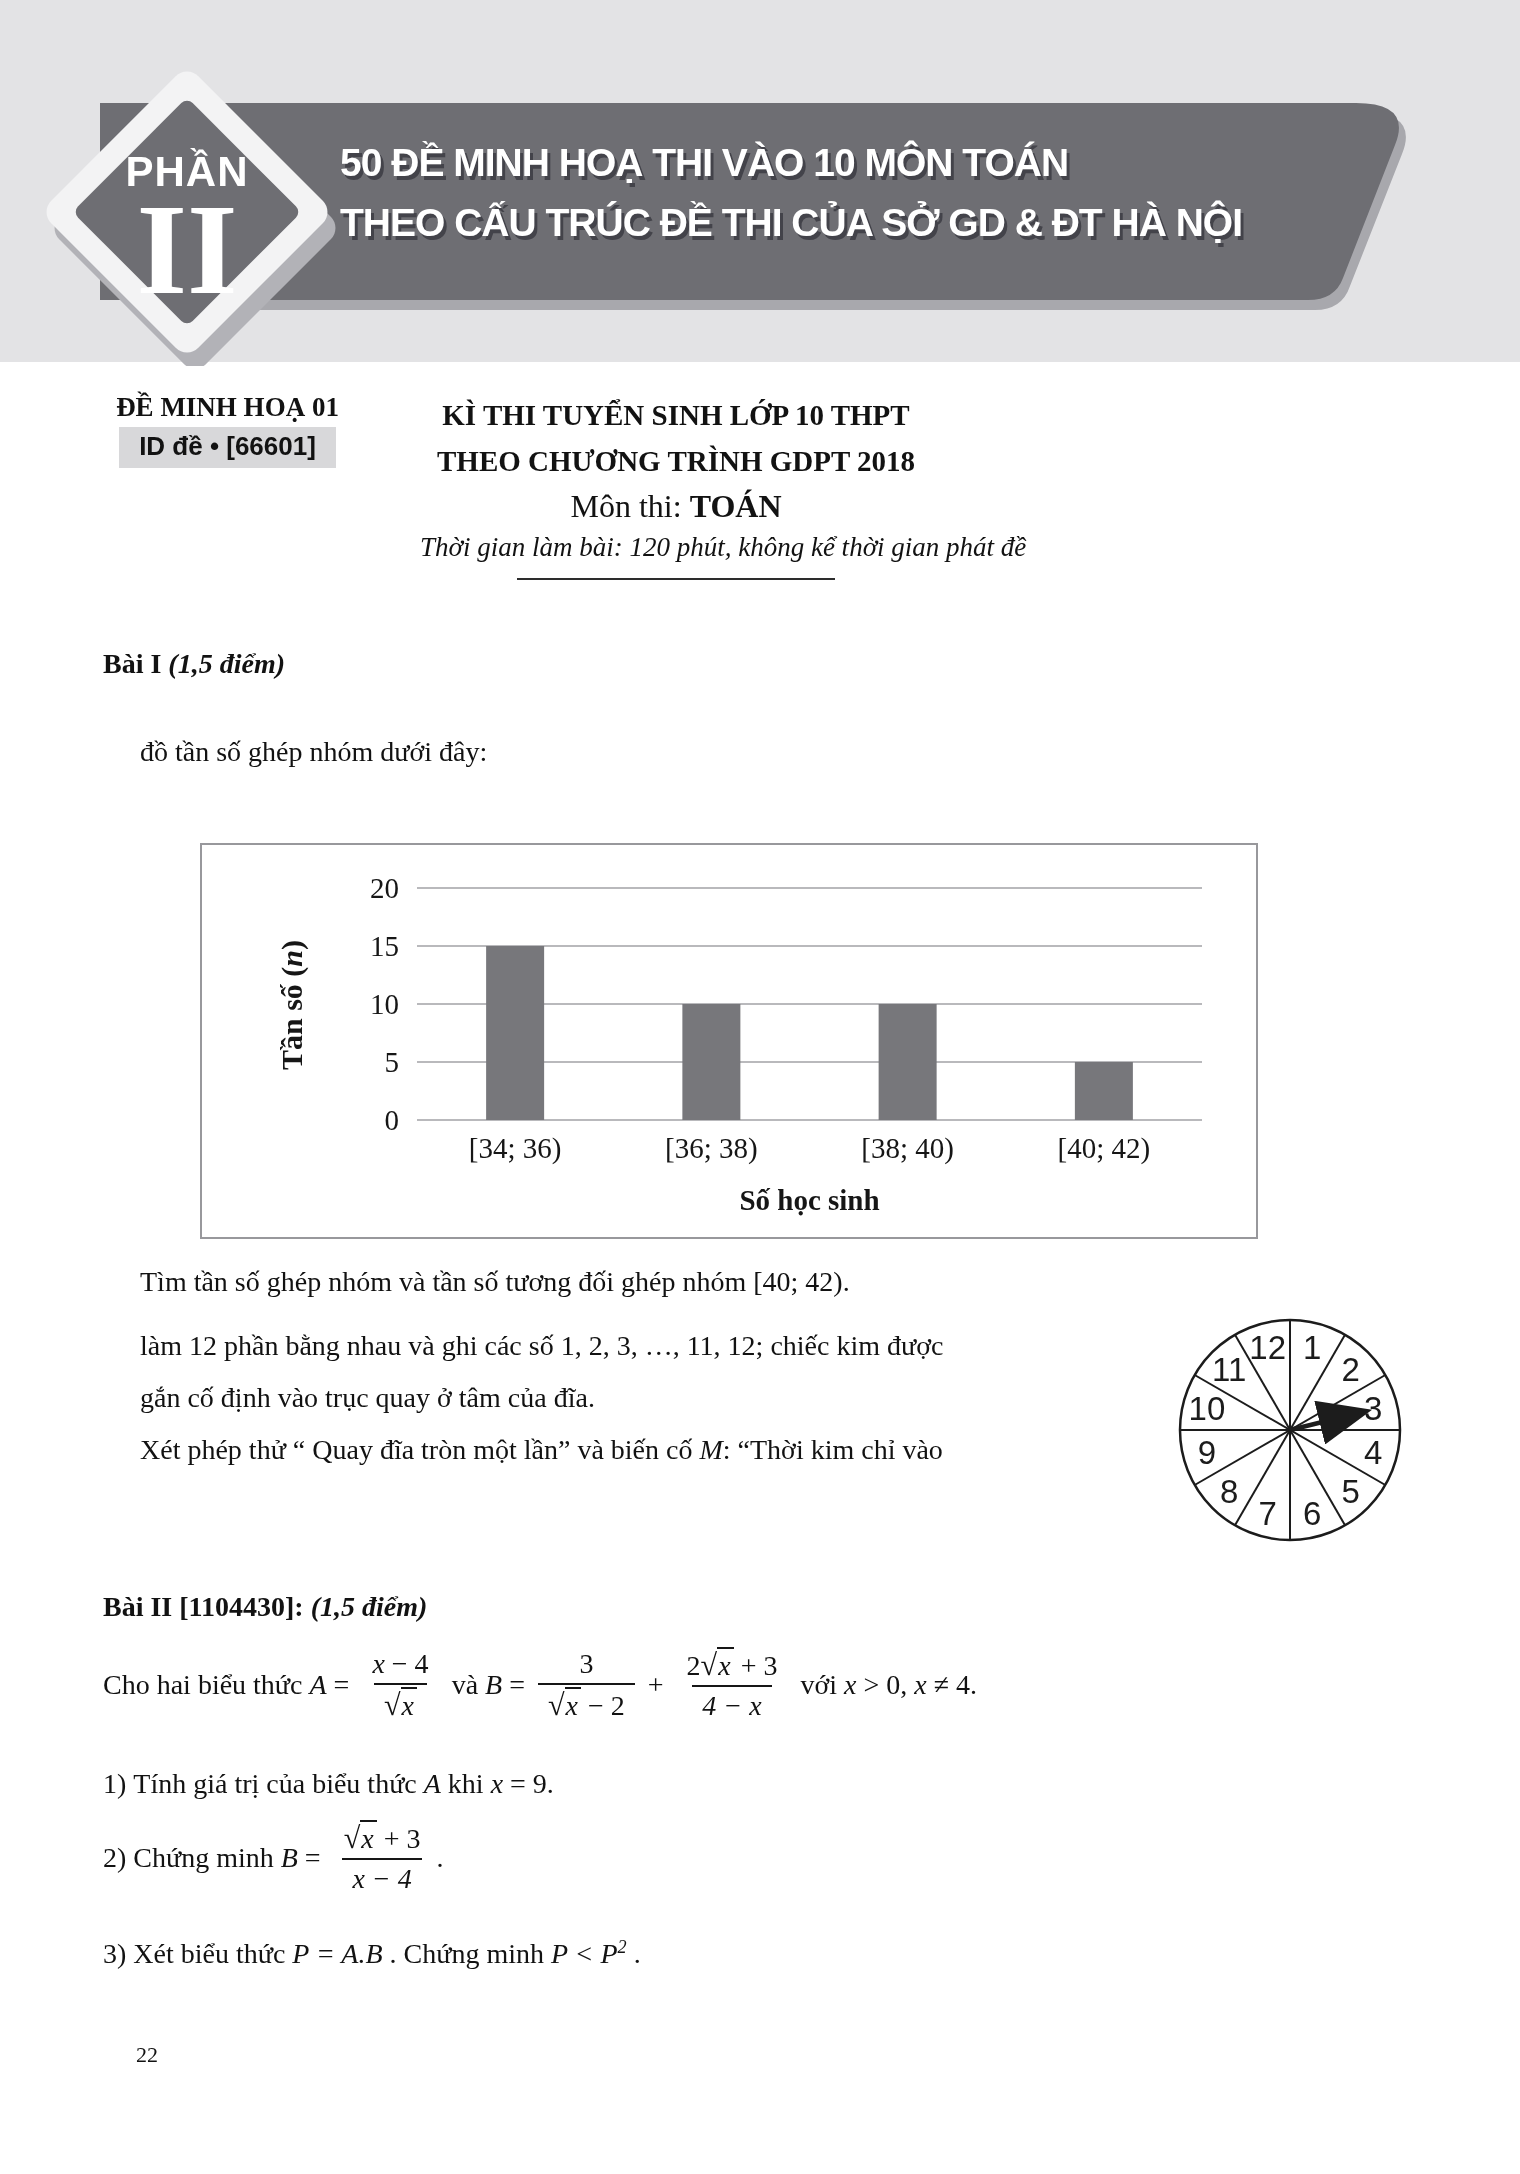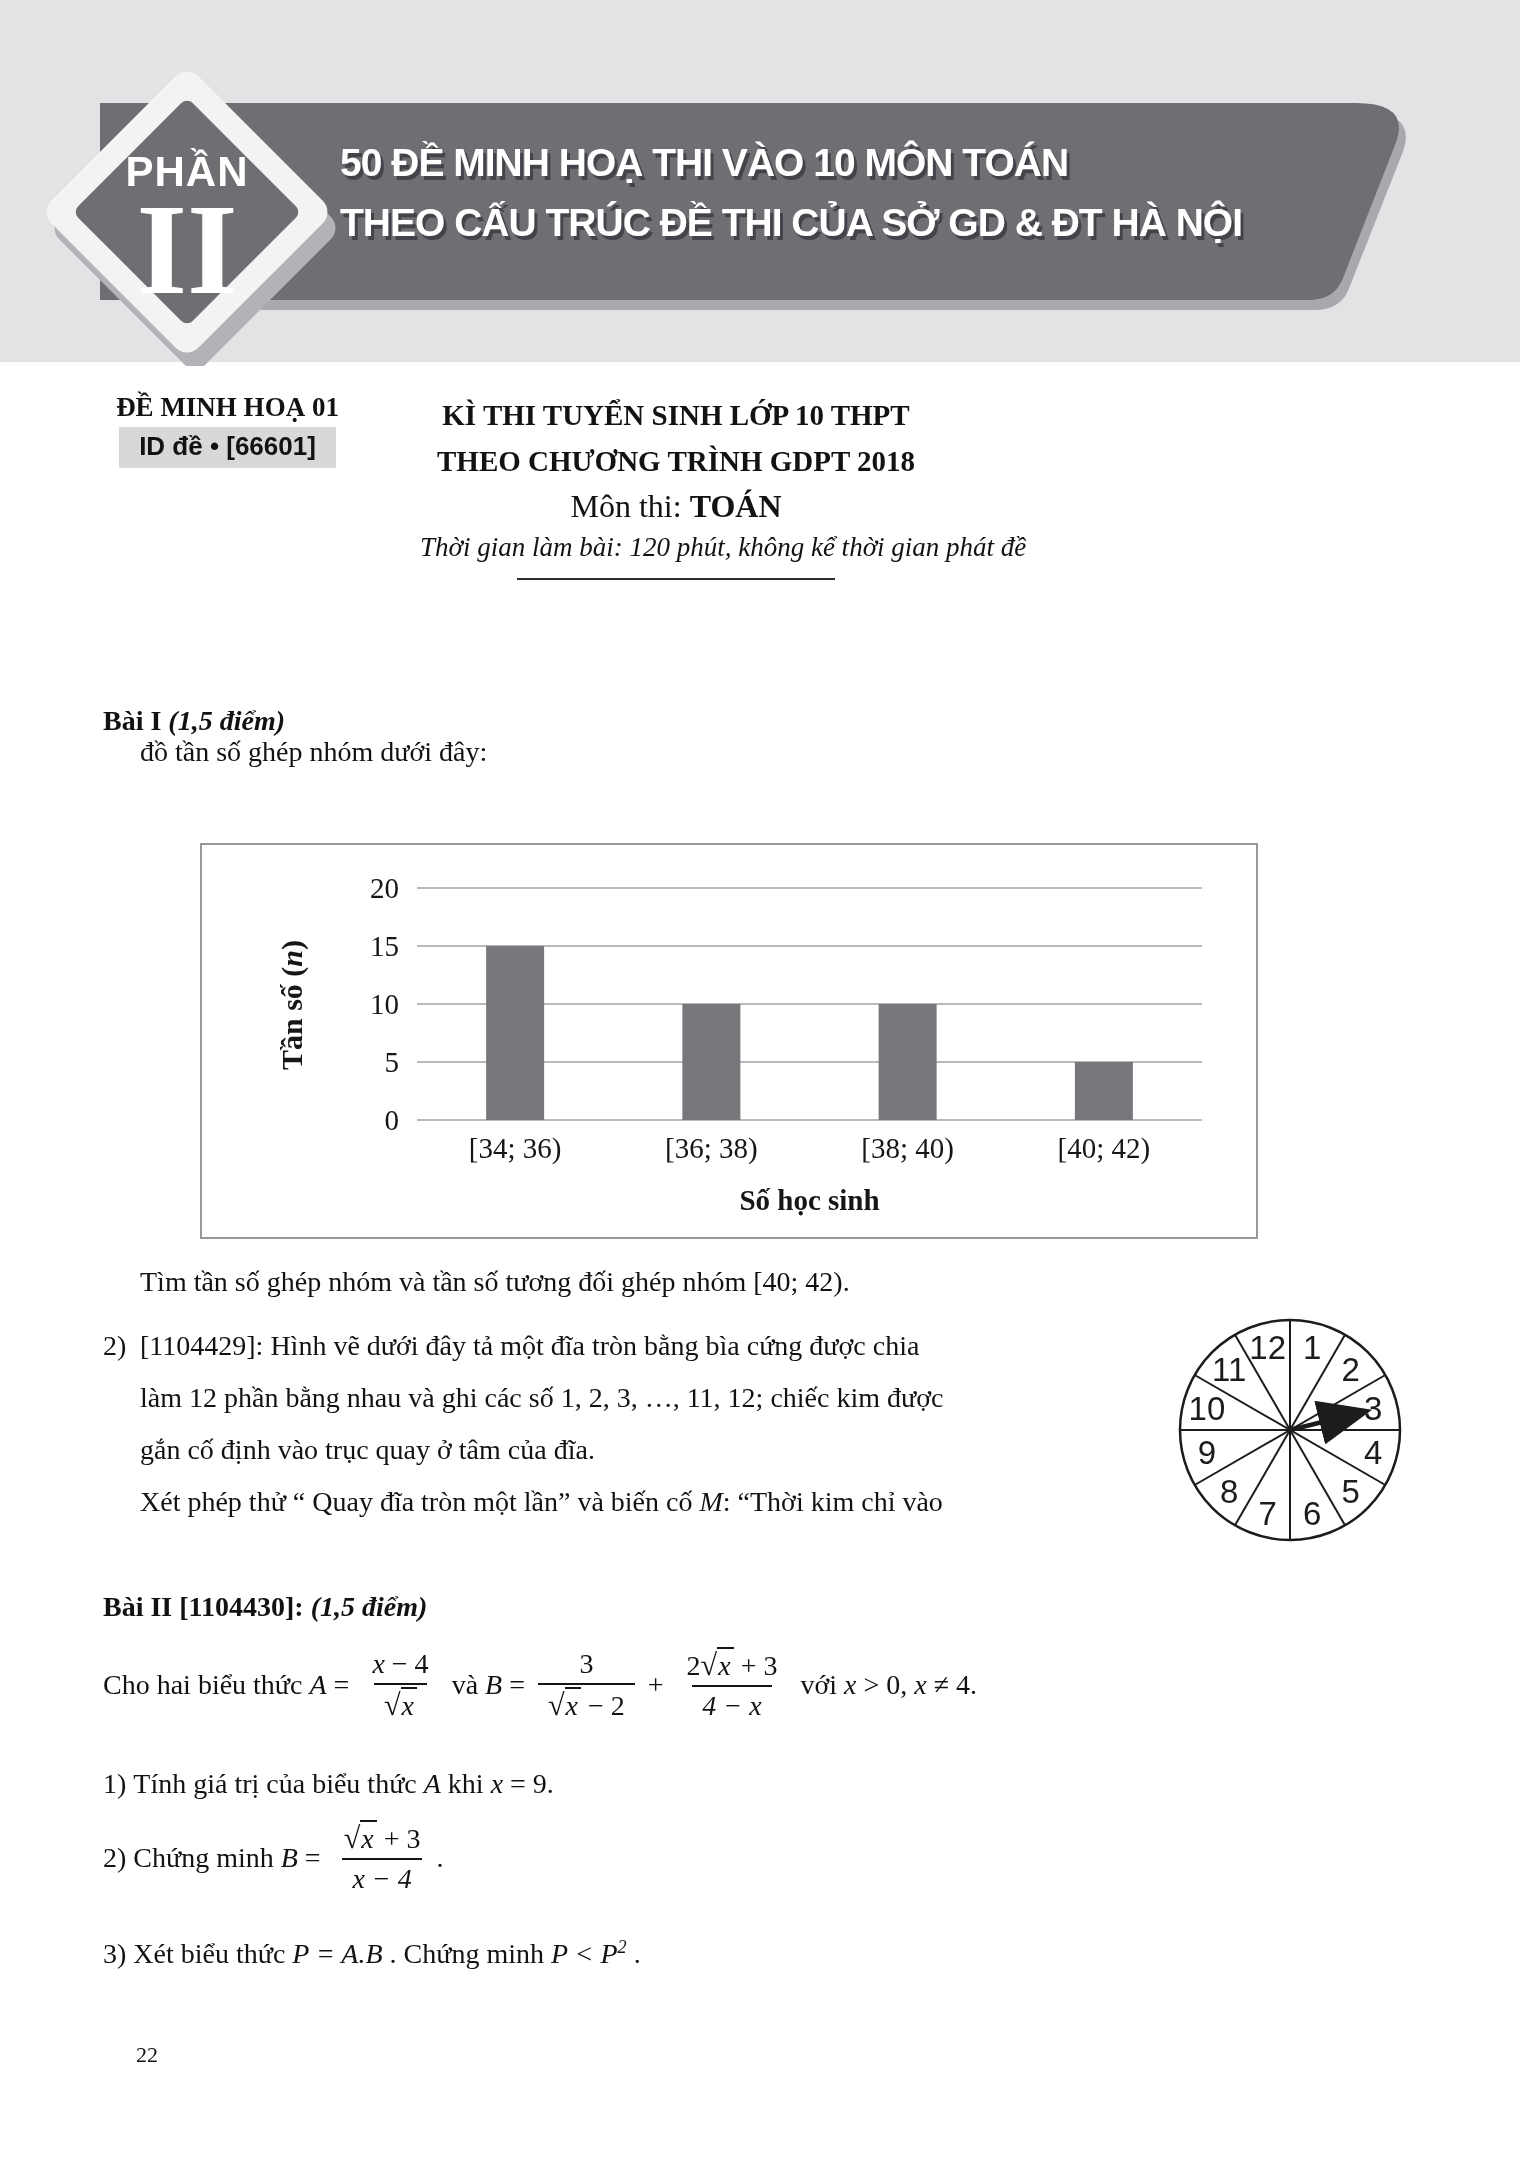--- a/index.html
+++ b/index.html
@@ -74,21 +74,21 @@
     <div class="id-box t">ID đề • [66601]</div>
   </div>
   <div class="exam-right">
     <div class="r t">KÌ THI TUYỂN SINH LỚP 10 THPT</div>
     <div class="r t">THEO CHƯƠNG TRÌNH GDPT 2018</div>
     <div class="r3"><span class="t">Môn thi: </span><span class="t serif-b">TOÁN</span></div>
     <div class="r4 t">Thời gian làm bài: 120 phút, không kể thời gian phát đề</div>
     <div class="hrule"></div>
   </div>
 
-  <div class="abs body-line" style="left:103px;top:697px;">
+  <div class="abs body-line" style="left:103px;top:640px;">
     <span class="t serif-b">Bài I </span><span class="t bi">(1,5 điểm)</span>
   </div>
 
   <div class="abs body-line hang" style="left:103px;top:728px;width:1290px;">
     <div><span class="t">đồ tần số ghép nhóm dưới đây:</span></div>
   </div>
 
   <div class="chart-box">
     <svg id="chart-svg" width="1054" height="392" viewBox="0 0 1054 392">
         <line x1="215" y1="275" x2="1000" y2="275" stroke="#a2a2a6" stroke-width="1.6"></line>
@@ -112,21 +112,20 @@
         <text x="607.5" y="365" text-anchor="middle" font-size="29" font-weight="bold" font-family="Liberation Serif, DejaVu Serif, serif" fill="#161616">Số học sinh</text>
         <text x="100" y="160" text-anchor="middle" font-size="30" font-weight="bold" font-family="Liberation Serif, DejaVu Serif, serif" fill="#161616" transform="rotate(-90 100 160)"><tspan>Tần số (</tspan><tspan font-style="italic">n</tspan><tspan>)</tspan></text>
       </svg>
   </div>
 
   <div class="abs body-line" style="left:140px;top:1258px;">
     <span class="t">Tìm tần số ghép nhóm và tần số tương đối ghép nhóm [40; 42).</span>
   </div>
 
   <div class="abs hang" style="left:103px;top:1320px;width:1040px;font-size:28px;line-height:52px;">
-    <div><span class="qnum t">2)</span><span class="t">[1104429]: Hình vẽ dưới đây tả một đĩa tròn bằng bìa cứng được chia</span></div>
     <div><span class="t">làm 12 phần bằng nhau và ghi các số 1, 2, 3, …, 11, 12; chiếc kim được</span></div>
     <div><span class="t">gắn cố định vào trục quay ở tâm của đĩa.</span></div>
     <div><span class="t">Xét phép thử “ Quay đĩa tròn một lần” và biến cố </span><span class="t var">M</span><span class="t">: “Thời kim chỉ vào</span></div>
   </div>
 
   <svg id="wheel-svg" width="254" height="254" viewBox="0 0 254 254">
     <circle cx="127" cy="127" r="110" fill="#ffffff" stroke="#1c1c1c" stroke-width="2.5"></circle>
     <g stroke="#1c1c1c" stroke-width="2">
       <line x1="127" y1="17" x2="127" y2="237"></line>
       <line x1="182" y1="31.7" x2="72" y2="222.3"></line>

